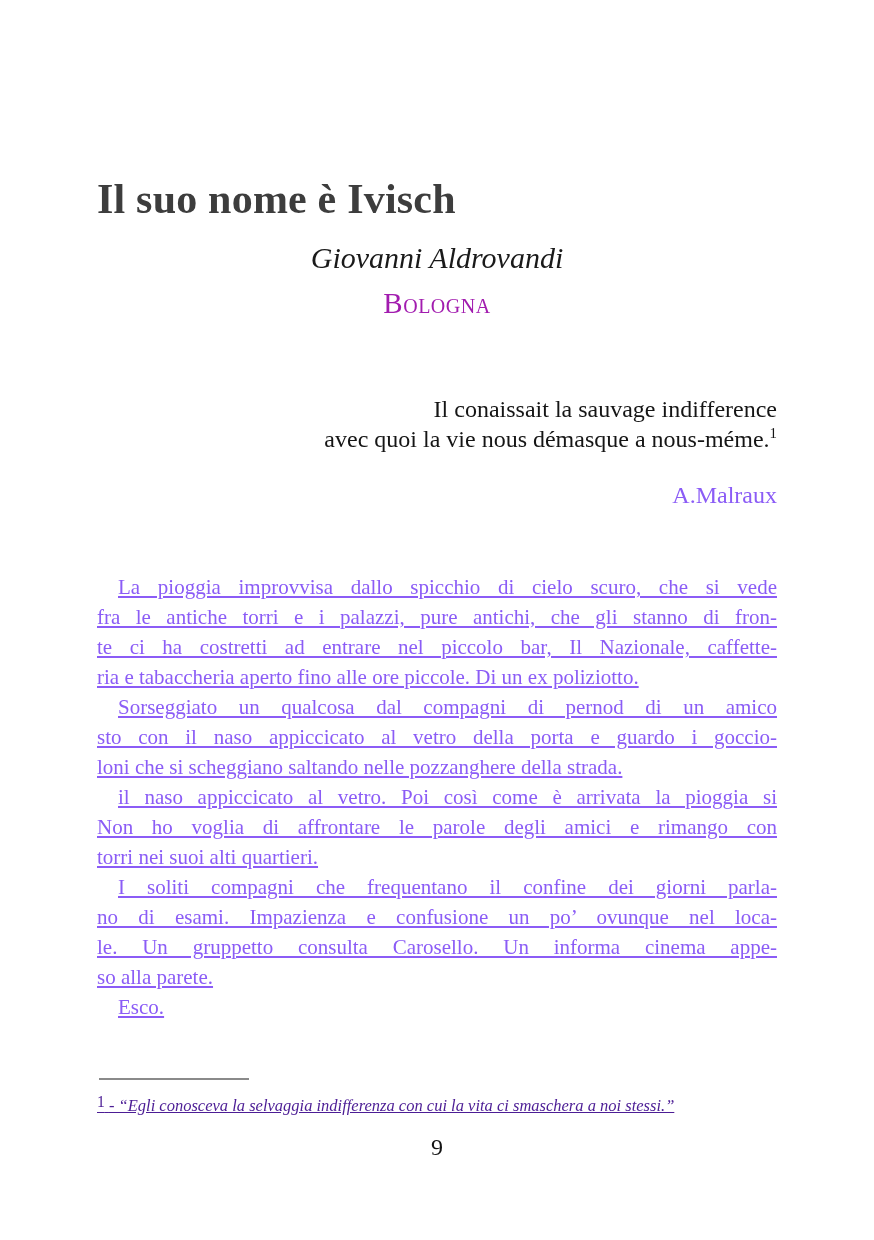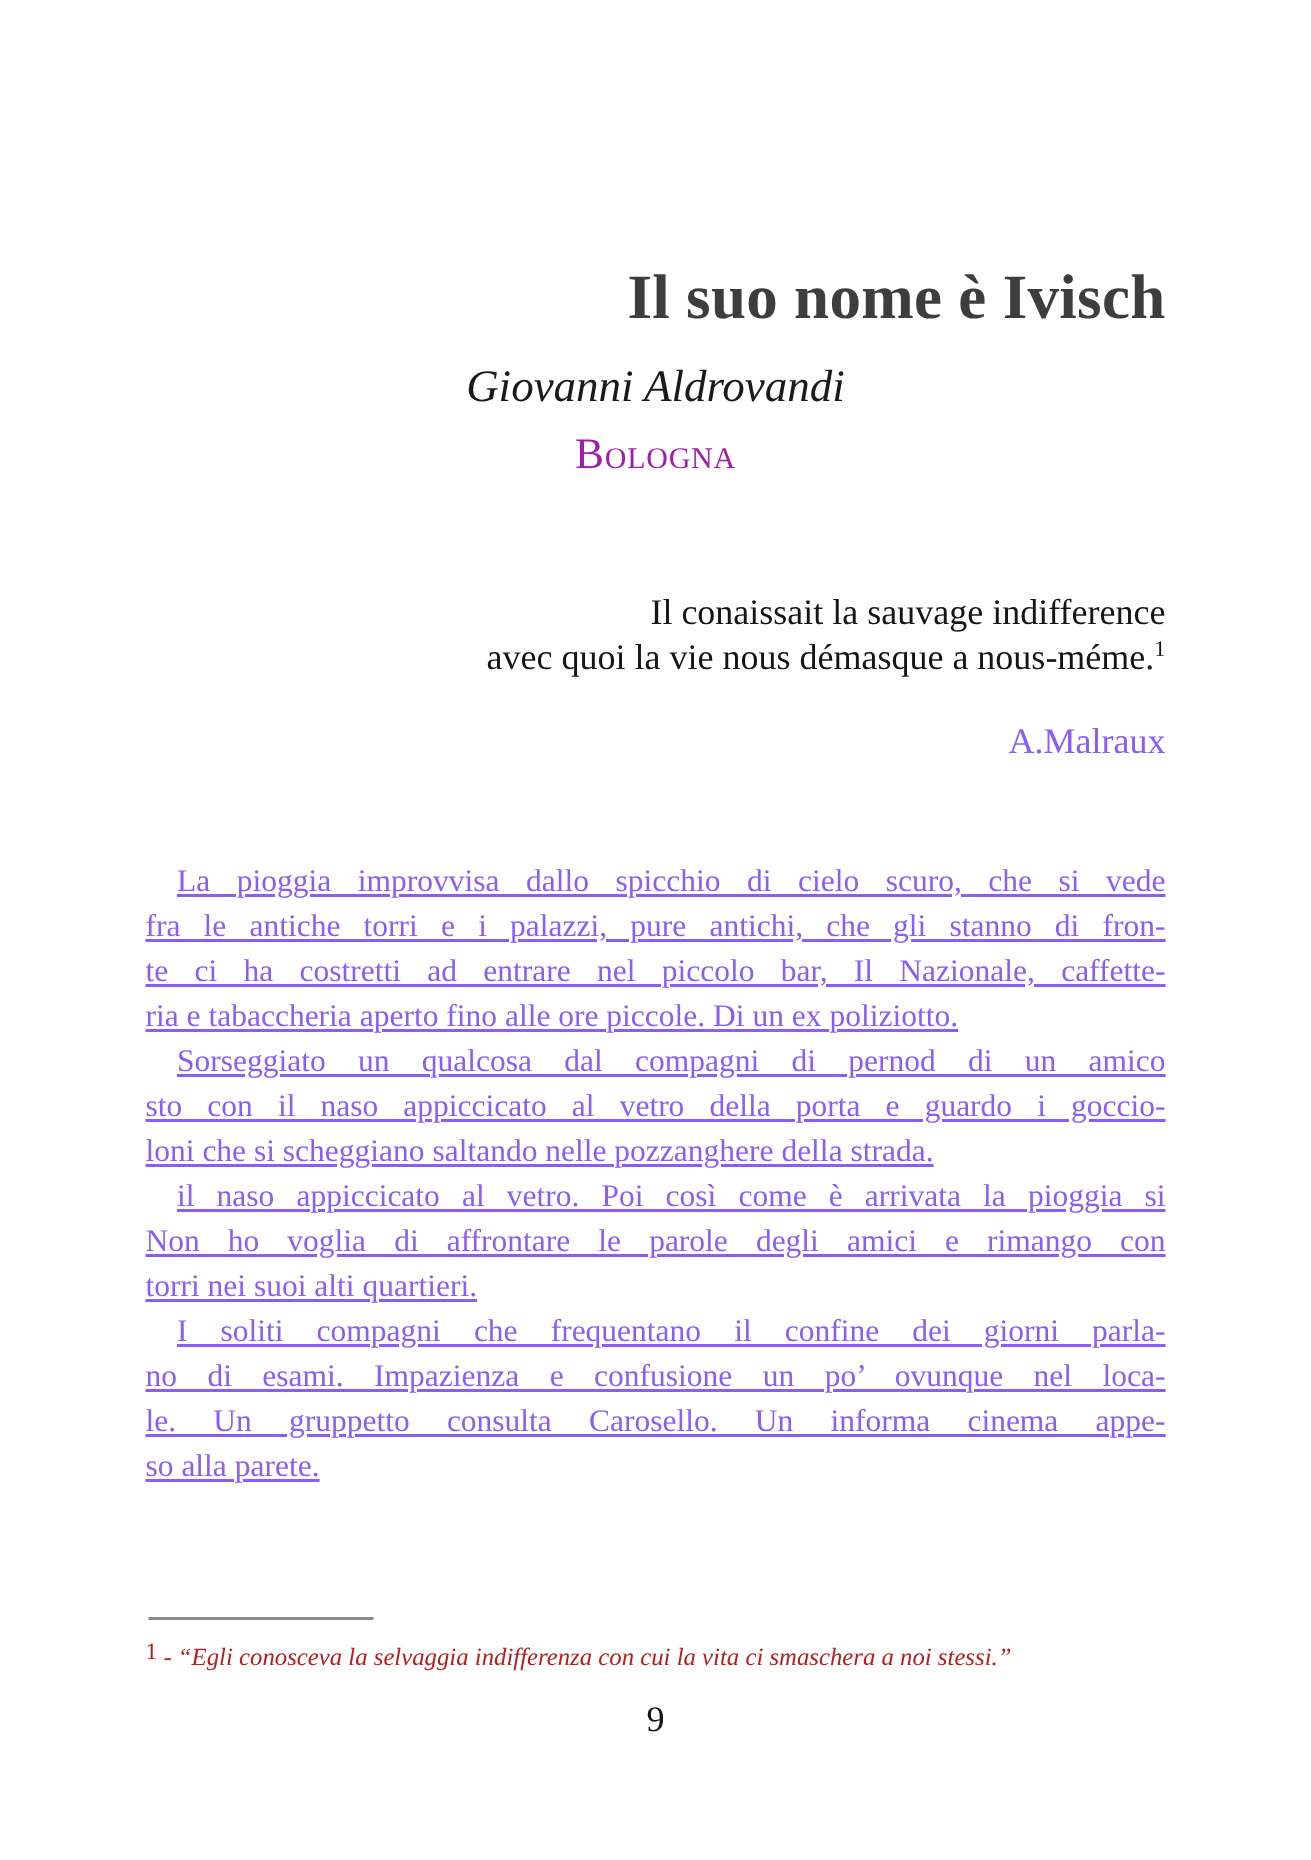--- a/index.html
+++ b/index.html
@@ -21,21 +21,21 @@
     left: 97px;
     right: 97px;
     top: 0;
     bottom: 0;
   }
   .chapter-title {
     position: absolute;
     top: 175px;
     left: 0;
     right: 0;
-    text-align: right;
+    text-align: left;
     font-size: 42px;
     font-weight: bold;
     line-height: 1.15;
     color: #3d3d3d;
     letter-spacing: 0.2px;
   }
   .author-name {
     position: absolute;
     top: 240px;
     left: 0;
@@ -111,21 +111,22 @@
     height: 0;
     border-top: 2px solid #8a8a8a;
   }
   .footnote {
     position: absolute;
     top: 1092px;
     left: 0;
     right: 0;
     font-size: 16.5px;
     line-height: 1.3;
-    color: #b91c1c;
+    color: #4c1d95;
+    text-decoration: underline;
   }
   .footnote .marker {
     font-size: 0.95em;
     vertical-align: 0.25em;
     font-style: normal;
   }
   .footnote .quote {
     font-style: italic;
   }
   .page-number {
@@ -173,20 +174,23 @@
           <div class="line">il naso appiccicato al vetro. Poi così come è arrivata la pioggia si</div>
           <div class="line">Non ho voglia di affrontare le parole degli amici e rimango con</div>
           <div class="line">torri nei suoi alti quartieri.</div>
         </div>
         <div class="para">
           <div class="line">I soliti compagni che frequentano il confine dei giorni parla-</div>
           <div class="line">no di esami. Impazienza e confusione un po’ ovunque nel loca-</div>
           <div class="line">le. Un gruppetto consulta Carosello. Un informa cinema appe-</div>
           <div class="line">so alla parete.</div>
         </div>
+        <div class="para">
+          <div class="line">Esco.</div>
+        </div>
       </div>
 
     <div class="footnote-rule"></div>
 
     <div class="footnote"><span class="marker">1</span> <span class="quote">- “Egli conosceva la selvaggia indifferenza con cui la vita ci smaschera a noi stessi.”</span></div>
 
     <div class="page-number">9</div>
 
   </div>
 </div>

